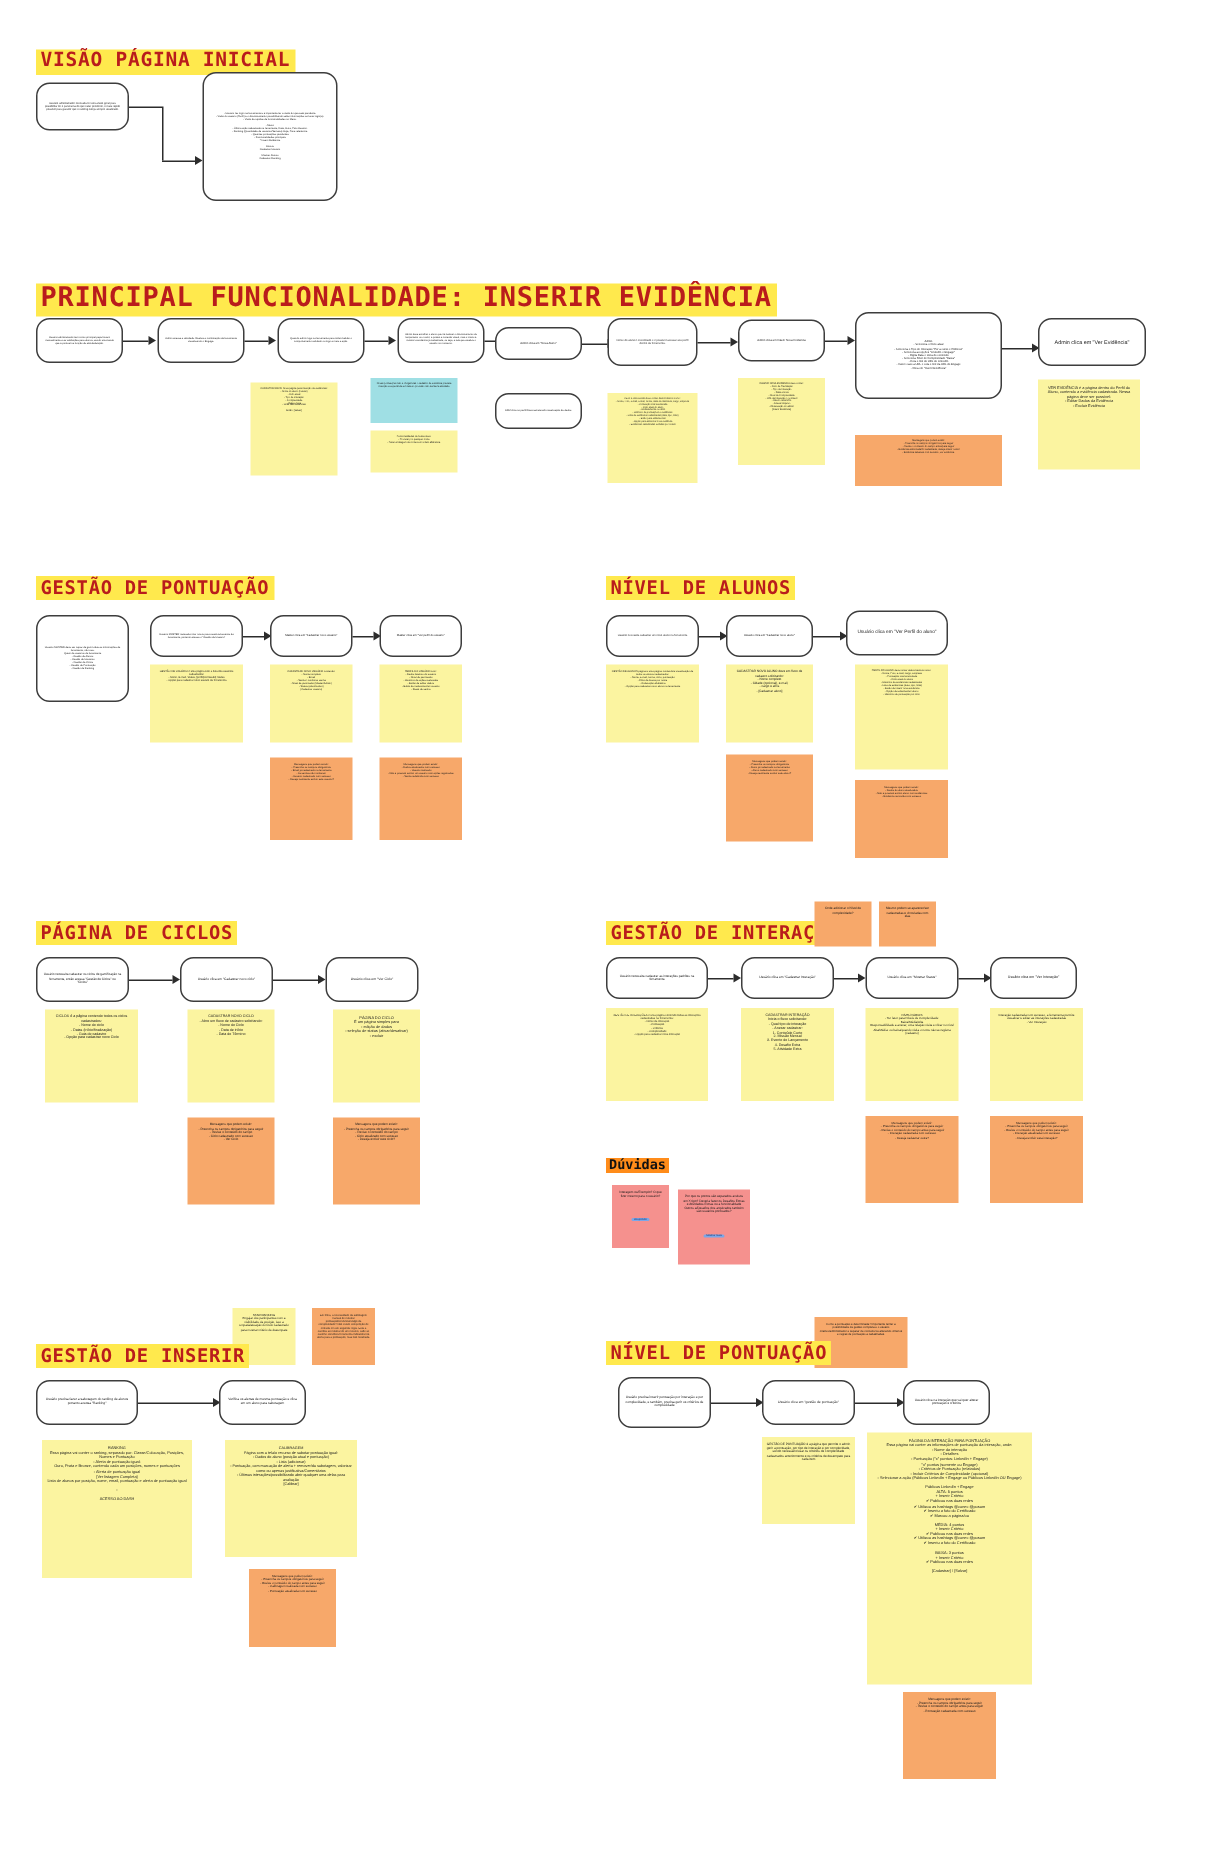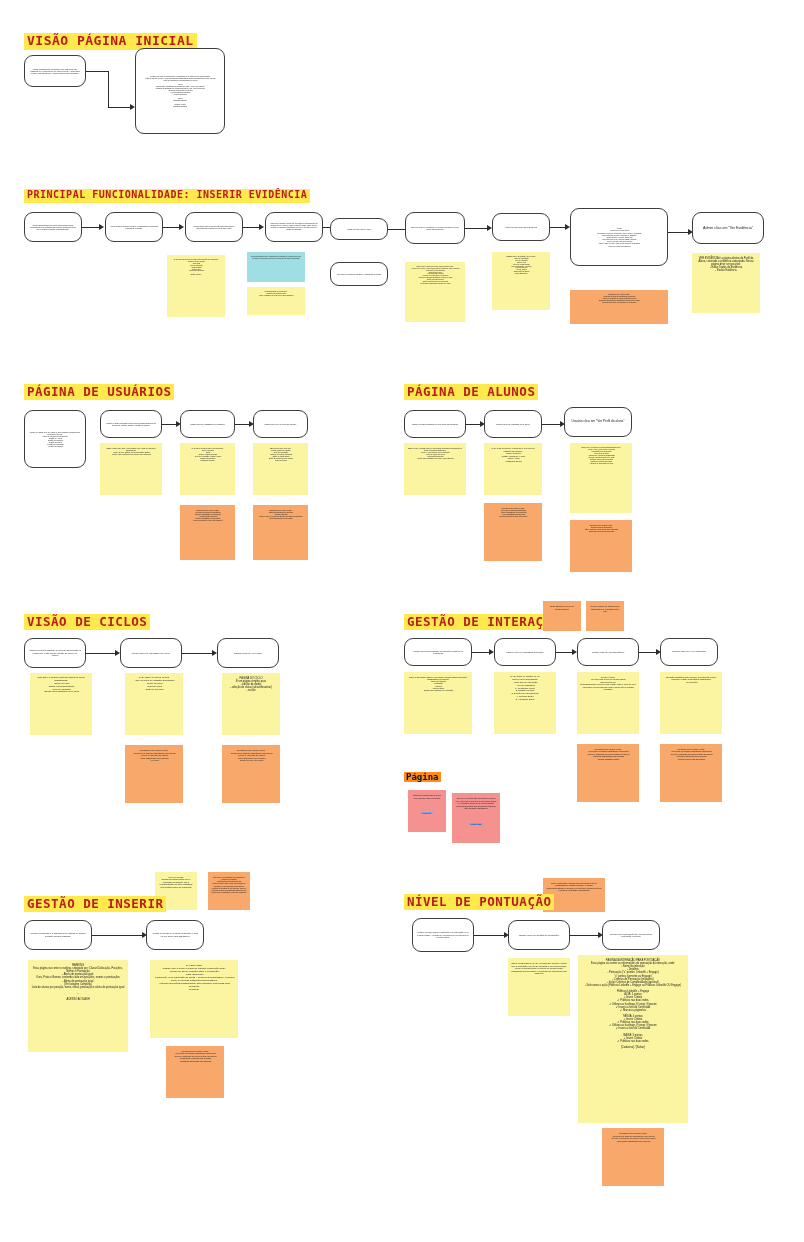--- a/index.html
+++ b/index.html
@@ -123,21 +123,21 @@
 - Funcionalidades principais
 * Inserir Evidência
 
 Alunos
 Cadastrar Usuário
 
 Mostrar Alunos
 Cadastrar Ranking</span>
   </div>
 
-  <div class="sec-title" style="left:24px;top:189px;font-size:10px;">PRINCIPAL FUNCIONALIDADE: INSERIR EVIDÊNCIA</div>
+  <div class="sec-title" style="left:24px;top:189px;font-size:18px;">PRINCIPAL FUNCIONALIDADE: INSERIR EVIDÊNCIA</div>
 
   <div class="node" style="left:24px;top:212px;width:58px;height:30px;">
     <span class="txt" style="font-size:1.7px;">Usuário administrador tem como principal papel inserir manualmente a as validações para alunos, sendo uma tarefa que é pontual na função de atividade/ação.</span>
   </div>
   <div class="conn h" style="left:82px;top:227px;width:17px;"></div>
   <div class="arrow" style="left:99px;top:224px;"></div>
 
   <div class="node" style="left:105px;top:212px;width:58px;height:30px;">
     <span class="txt" style="font-size:1.7px;">Admin acessa a atividade. Realiza a combinação da ferramenta visualizando o Engage.</span>
   </div>
@@ -244,21 +244,21 @@
 - Revise o conteúdo do campo antes/para seguir
 - Evidência adicionada/foi cadastrada, deseja inserir outra?
 - Evidência salva/vai com sucesso, ver evidência.</span>
   </div>
   <div class="note yellow" style="left:692px;top:253px;width:68px;height:60px;">
     <span class="txt" style="font-size:2.6px;">VER EVIDÊNCIA é a página dentro do Perfil do Aluno, contendo a evidência cadastrada. Nessa página deve ser possível:
 - Editar Dados da Evidência
 - Excluir Evidência</span>
   </div>
 
-  <div class="sec-title" style="left:24px;top:384px;font-size:12.5px;">PÁGINA DE USUÁRIOS</div>
+  <div class="sec-title" style="left:24px;top:384px;font-size:12.5px;">GESTÃO DE PONTUAÇÃO</div>
 
   <div class="node" style="left:24px;top:410px;width:62px;height:58px;">
     <span class="txt" style="font-size:1.7px;">Usuário MASTER deve ser capaz de gerir todas as informações da ferramenta, não usa-
 Quem de usuários da ferramenta
 - Gestão de Alunos
 - Gestão de Usuários
 - Gestão de Ciclos
 - Gestão de Pontuação
 - Gestão de Ranking</span>
   </div>
@@ -310,21 +310,21 @@
 - Deseja realmente excluir este usuário?</span>
   </div>
   <div class="note orange" style="left:253px;top:505px;width:55px;height:55px;">
     <span class="txt" style="font-size:1.7px;">Mensagens que podem existir:
 - Dados atualizados com sucesso
 - Usuário inativado
 - Não é possível excluir um usuário com ações registradas
 - Senha redefinida com sucesso</span>
   </div>
 
-  <div class="sec-title" style="left:404px;top:384px;font-size:12.5px;">PÁGINA DE ALUNOS</div>
+  <div class="sec-title" style="left:404px;top:384px;font-size:12.5px;">NÍVEL DE ALUNOS</div>
 
   <div class="node" style="left:404px;top:410px;width:62px;height:28px;">
     <span class="txt" style="font-size:1.8px;">Usuário necessita cadastrar um novo aluno na ferramenta</span>
   </div>
   <div class="conn h" style="left:466px;top:424px;width:14px;"></div>
   <div class="arrow" style="left:480px;top:421px;"></div>
 
   <div class="node" style="left:484px;top:410px;width:58px;height:28px;">
     <span class="txt" style="font-size:1.9px;">Usuário clica em "Cadastrar novo aluno"</span>
   </div>
@@ -367,21 +367,21 @@
 - Aluno cadastrado com sucesso
 - Deseja realmente excluir este aluno?</span>
   </div>
   <div class="note orange" style="left:570px;top:520px;width:62px;height:52px;">
     <span class="txt" style="font-size:1.7px;">Mensagens que podem existir:
 - Dados do aluno atualizados
 - Não é possível excluir aluno com evidências
 - Evidência removida com sucesso</span>
   </div>
 
-  <div class="sec-title" style="left:24px;top:614px;font-size:12.5px;">VISÃO DE CICLOS</div>
+  <div class="sec-title" style="left:24px;top:614px;font-size:12.5px;">PÁGINA DE CICLOS</div>
 
   <div class="node" style="left:24px;top:638px;width:62px;height:30px;">
     <span class="txt" style="font-size:2.1px;">Usuário necessita cadastrar os ciclos de gamificação na ferramenta, então acessa "Gestão de Ciclos" ou "Ciclos"</span>
   </div>
   <div class="conn h" style="left:86px;top:653px;width:29px;"></div>
   <div class="arrow" style="left:115px;top:650px;"></div>
 
   <div class="node" style="left:120px;top:638px;width:62px;height:30px;">
     <span class="txt" style="font-size:2.2px;">Usuário clica em "Cadastrar novo ciclo"</span>
   </div>
@@ -497,21 +497,21 @@
 - Deseja cadastrar outra?</span>
   </div>
   <div class="note orange" style="left:660px;top:744px;width:62px;height:58px;">
     <span class="txt" style="font-size:2.0px;">Mensagens que podem existir:
 - Preencha os campos obrigatórios para seguir
 - Revise o conteúdo do campo antes para seguir
 - Interação atualizada com sucesso
 - Deseja excluir esta interação?</span>
   </div>
 
-  <div class="duvidas-label" style="left:404px;top:772px;font-size:9px;">Página</div>
+  <div class="duvidas-label" style="left:404px;top:772px;font-size:9px;">Dúvidas</div>
 
   <div class="note pink" style="left:408px;top:790px;width:38px;height:42px;">
     <span class="txt" style="font-size:2.1px;">Interagem os/Exemplo? O que fizer mesmo para o usuário?</span>
     <span class="chip" style="font-size:1.8px;">Responder</span>
   </div>
   <div class="note pink" style="left:452px;top:793px;width:48px;height:50px;">
     <span class="txt" style="font-size:2.1px;">Por que os pontos são separados avulsos em X tipo? Deveria fazer os Desafios Extras e Atividades Extras ou a funcionalidade Outros a/Desafios dos arquivados também são usuários pontuados?</span>
     <span class="chip" style="font-size:1.8px;">Mostrar mais</span>
   </div>
 

